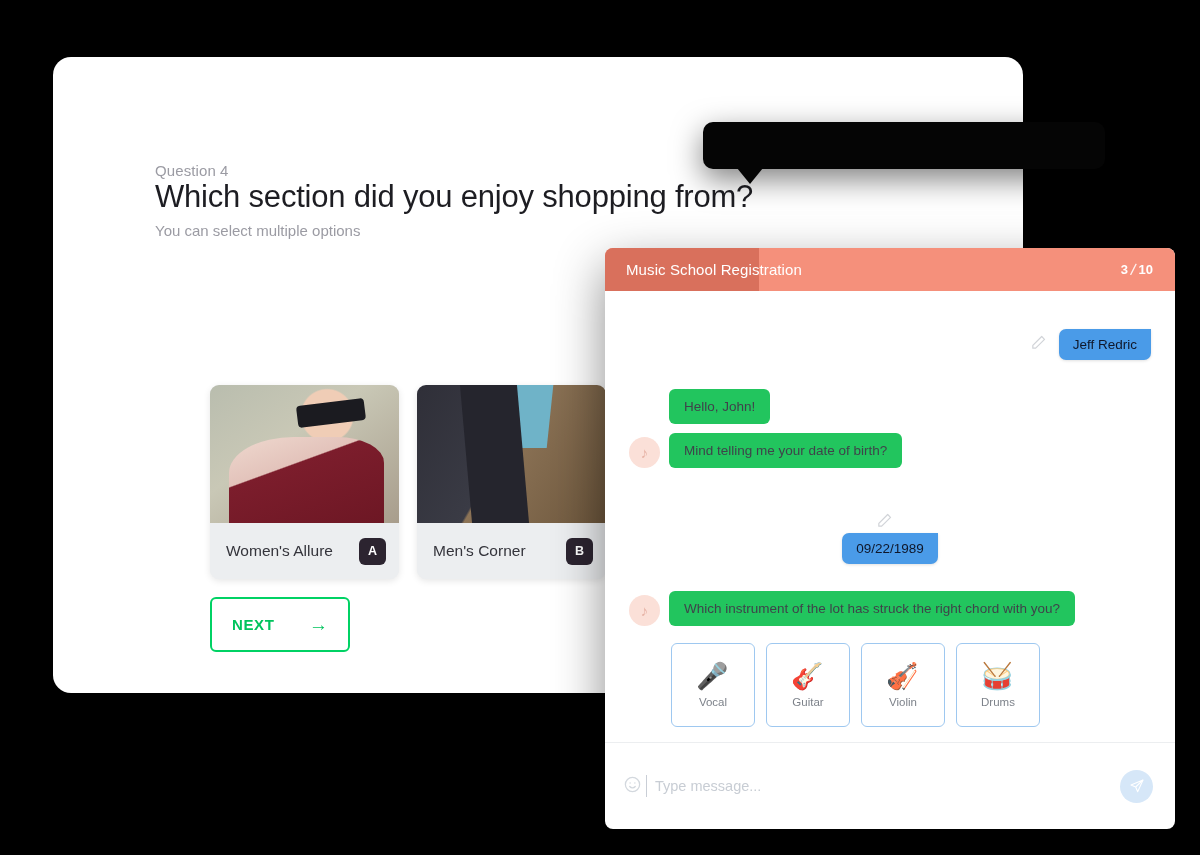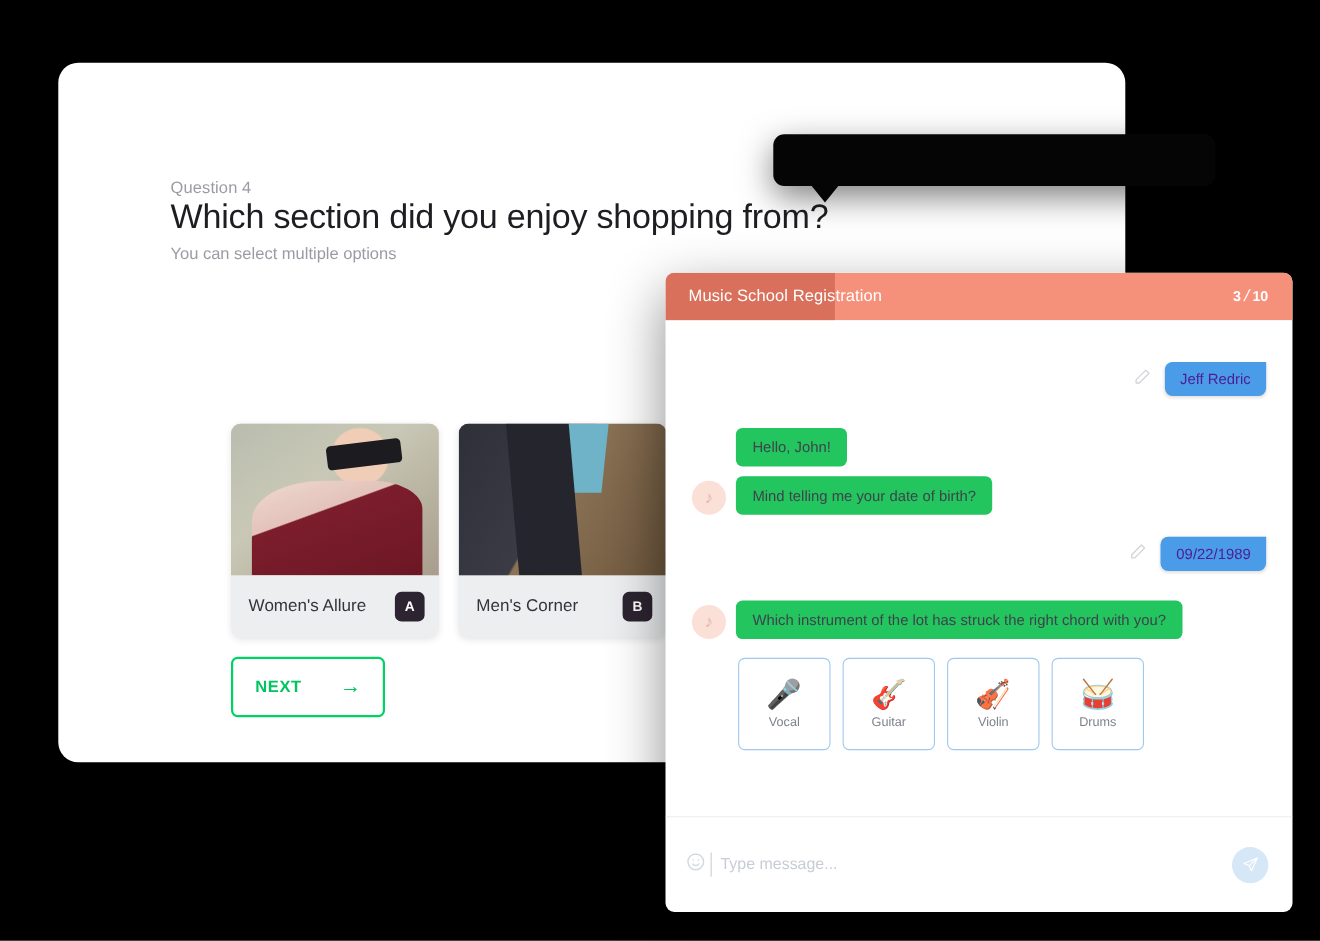--- a/index.html
+++ b/index.html
@@ -140,21 +140,21 @@
   }
 
   .chat-body { position:relative; height:494px; padding:26px 24px 0 24px; }
 
   .row { display:flex; align-items:flex-end; }
   .row.right { justify-content:flex-end; align-items:center; }
 
   .edit-icon { margin-right:12px; opacity:.65; }
 
   .bub-user {
-    background:#4a9be8; color:#4c1d95; font-size:13.5px;
+    background:#4a9be8; color:#0f172a; font-size:13.5px;
     padding:8px 14px; border-radius:7px 0 7px 7px;
     box-shadow:0 1px 3px rgba(0,0,0,.12);
   }
   .bub-bot {
     background:#22c55e; color:#3f434a; font-size:13.5px;
     padding:10px 15px; border-radius:6px;
   }
   .avatar {
     width:31px; height:31px; border-radius:50%; background:#fbe0d8;
     display:flex; align-items:center; justify-content:center;
@@ -260,21 +260,21 @@
       <div class="row" style="margin-top:29px;">
         <span class="avatar spacer"></span>
         <div class="bub-bot">Hello, John!</div>
       </div>
 
       <div class="row" style="margin-top:9px;">
         <span class="avatar">♪</span>
         <div class="bub-bot">Mind telling me your date of birth?</div>
       </div>
 
-      <div class="row right" style="margin-top:20px;">
+      <div class="row right" style="margin-top:44px;flex-direction:column;">
         <span class="edit-icon">
           <svg width="17" height="17" viewBox="0 0 24 24" fill="none" stroke="#b8bcc3" stroke-width="1.7" stroke-linecap="round" stroke-linejoin="round">
               <path d="M16.5 3.5l4 4L8 20H4v-4z"></path>
             </svg>
         </span>
         <div class="bub-user">09/22/1989</div>
       </div>
 
       <div class="row" style="margin-top:27px;">
         <span class="avatar">♪</span>

